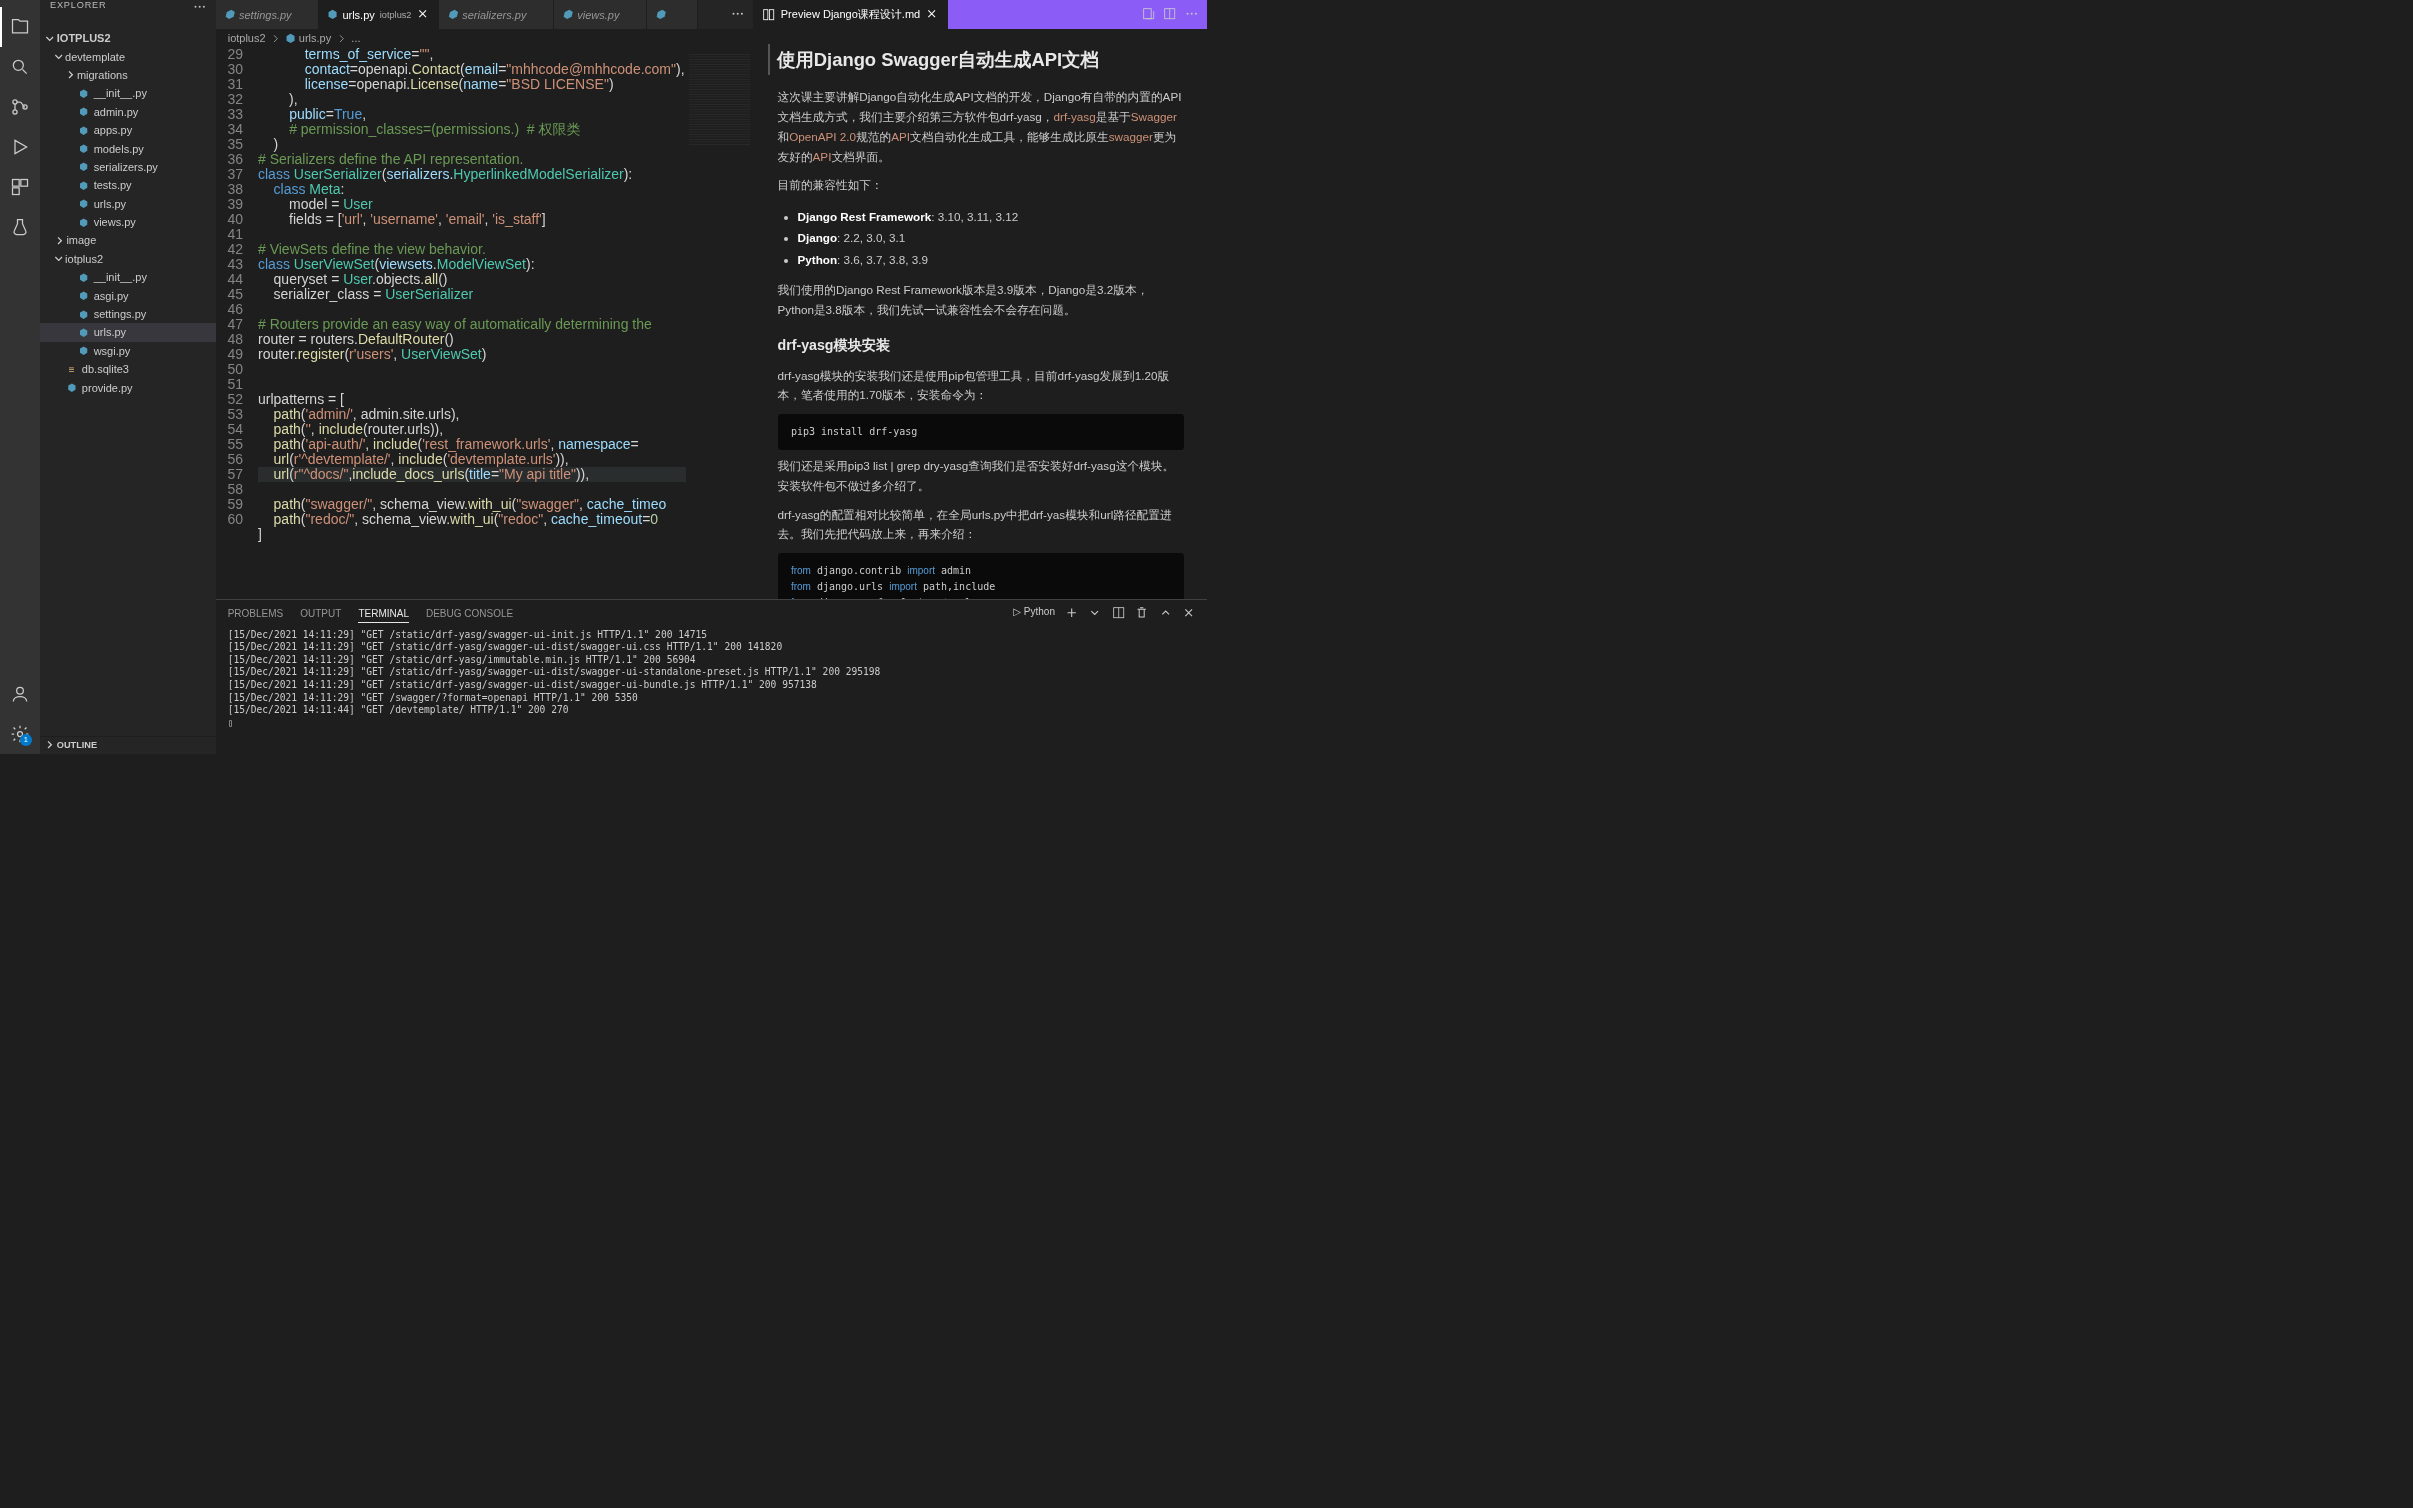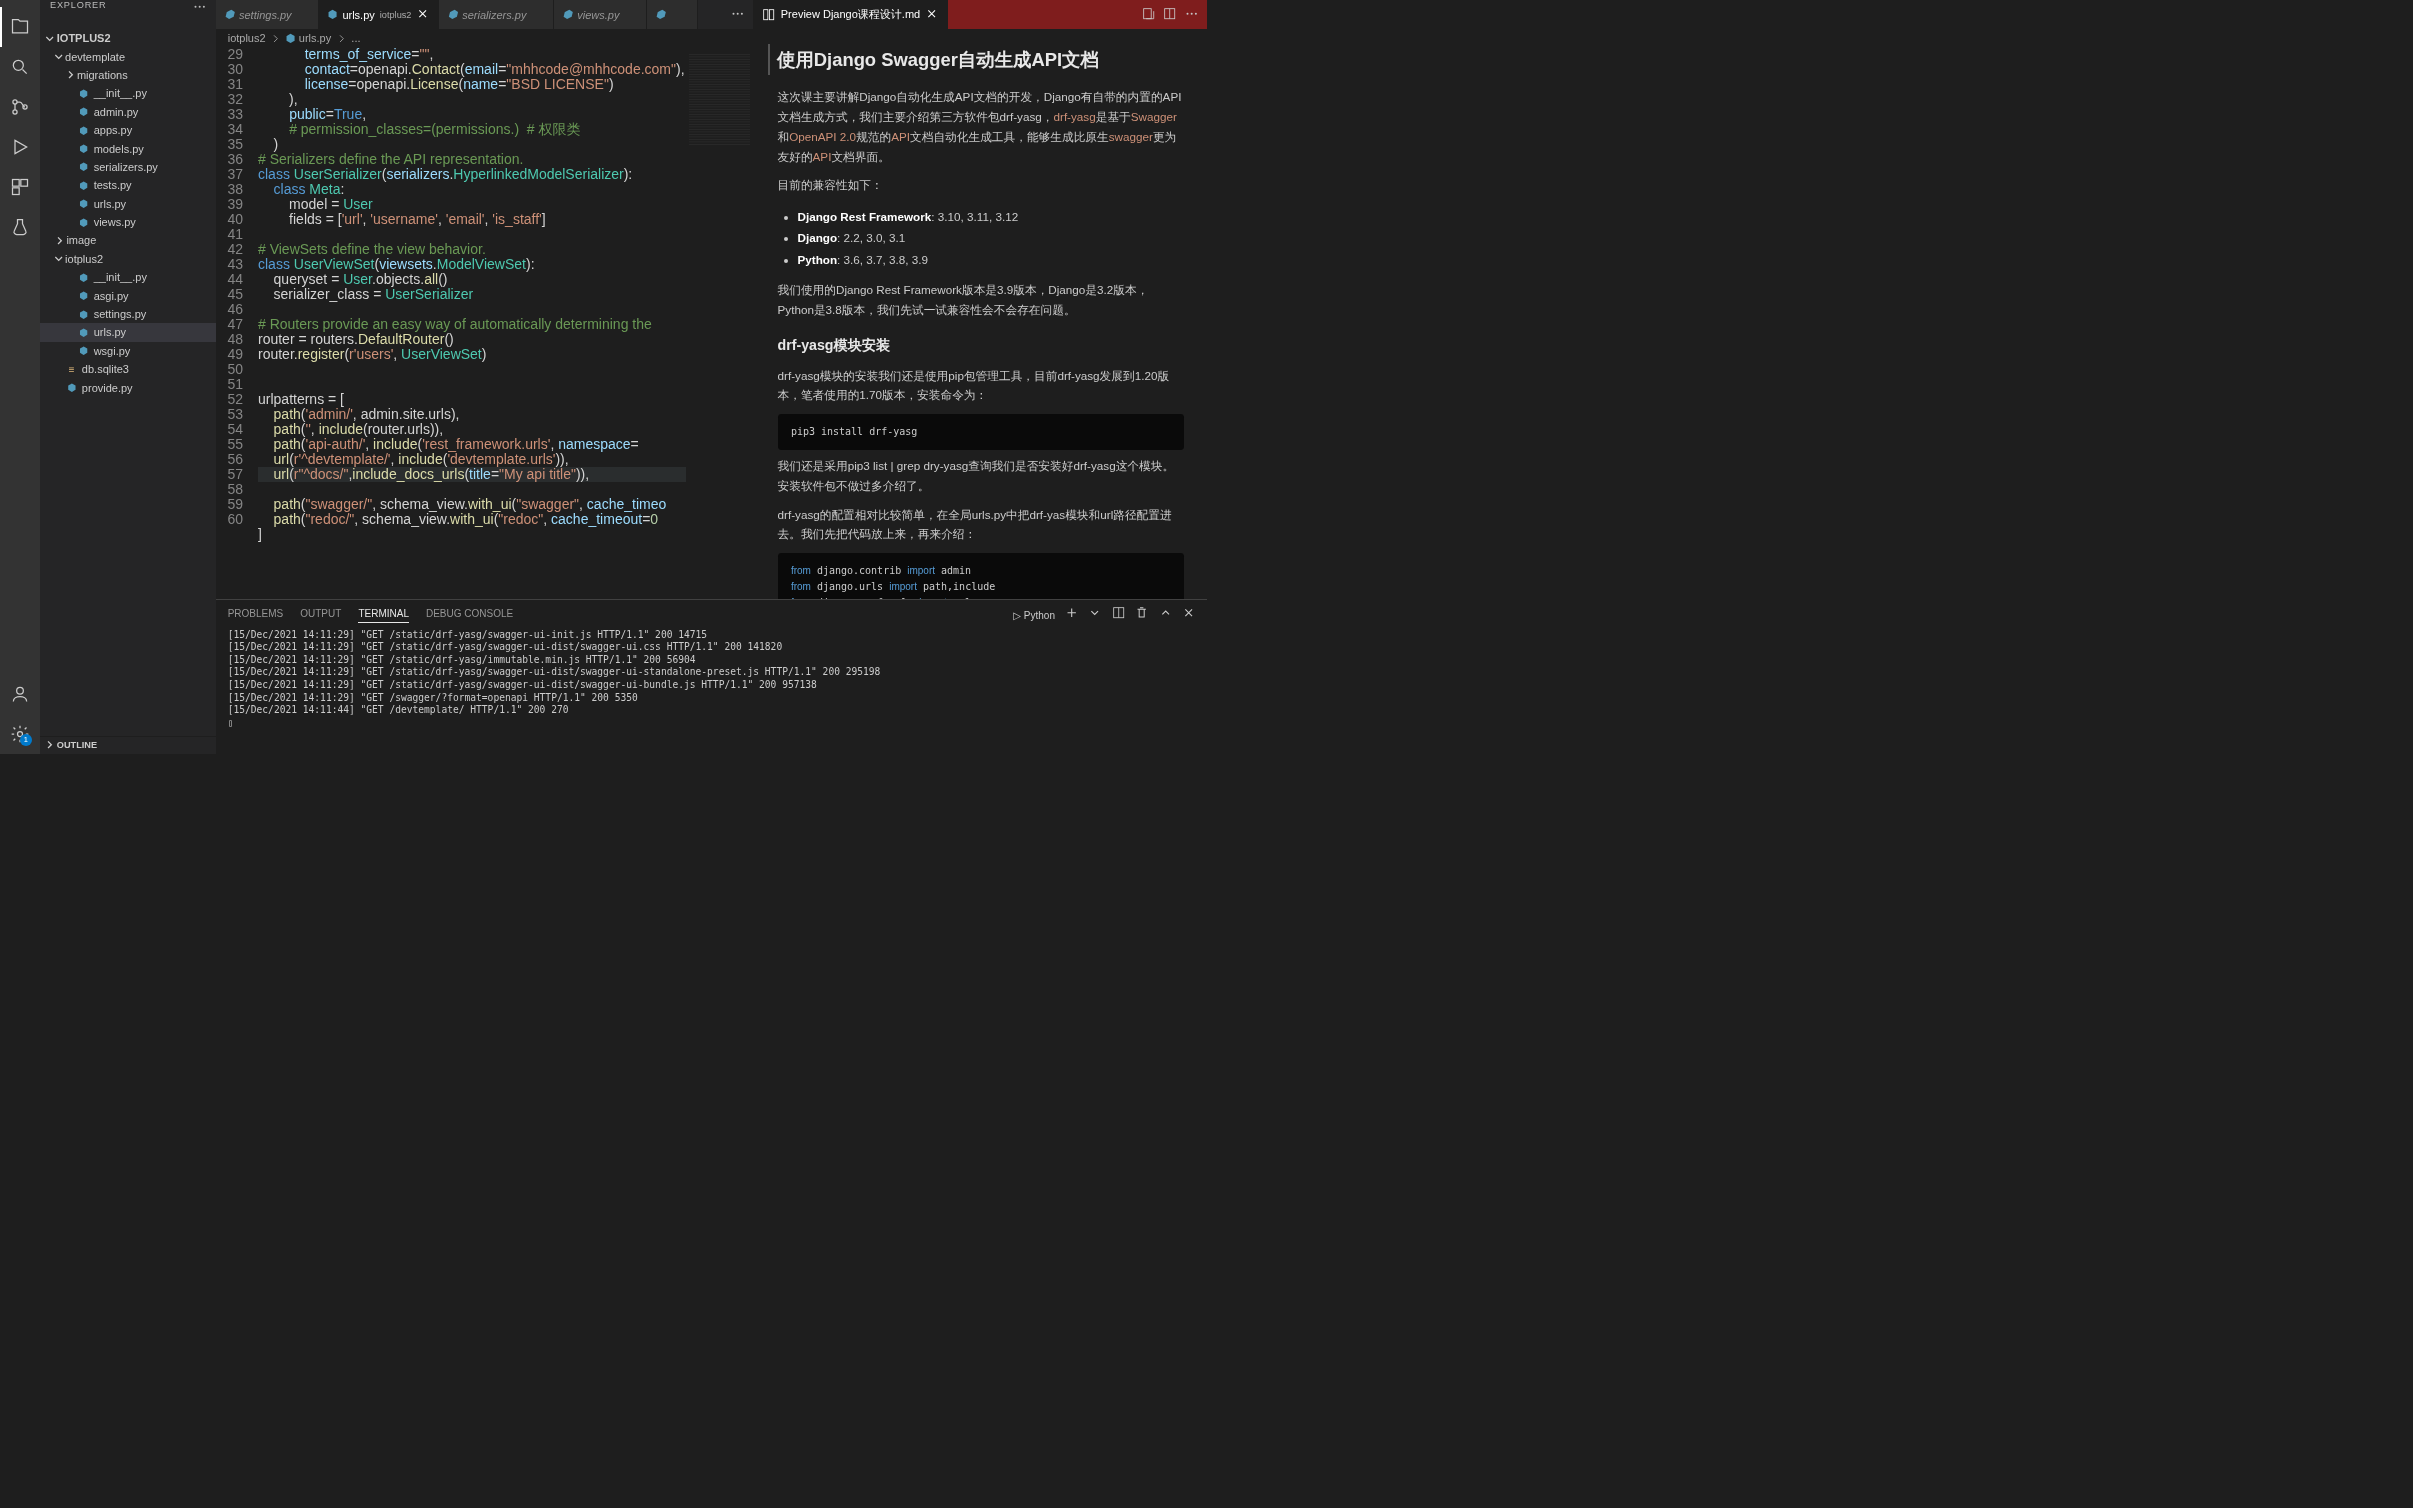--- a/index.html
+++ b/index.html
@@ -32,35 +32,35 @@
 .breadcrumb{height:18.4px;display:flex;align-items:center;padding:0 11.7px;gap:3.4px;color:#a9a9a9;font-size:11px}
 .breadcrumb .sep{fill:#a9a9a9}
 .code-area{flex:1;display:flex;font-family:Menlo,Consolas,monospace;font-size:14px;line-height:15px;position:relative;overflow:hidden}
 .gutter{width:42px;text-align:right;padding-right:15px;color:#858585;user-select:none}
 .code{flex:1;white-space:pre;color:#d4d4d4;overflow:hidden}
 .code .hl{background:#2a2d2e;display:block;margin-left:-3.4px;padding-left:3.4px}
 .minimap{width:67px;background:#1e1e1e;position:relative}
 .minimap-content{position:absolute;top:6.7px;left:3.4px;right:3.4px;height:92px;background:linear-gradient(#3a3a3a 0.8px,transparent 0.8px);background-size:100% 2.5px;opacity:.4}
 .tk-kw{color:#569cd6}.tk-cls{color:#4ec9b0}.tk-fn{color:#dcdcaa}.tk-str{color:#ce9178}.tk-com{color:#6a9955}.tk-num{color:#b5cea8}.tk-var{color:#9cdcfe}
 .preview-pane{width:453px;display:flex;flex-direction:column;background:#1e1e1e}
-.preview-tabs{height:29px;background:#7f1d1d;display:flex}
+.preview-tabs{height:29px;background:#8b5cf6;display:flex}
 .preview-body{flex:1;overflow:auto;padding:15px 23.5px;color:#ccc;font-size:11.7px;line-height:1.7}
 .preview-body h1{font-size:18.4px;color:#e8e8e8;margin-bottom:11.7px;font-weight:600;border-left:2.5px solid #555;padding-left:6.7px;margin-left:-9.2px}
 .preview-body h2{font-size:14.2px;color:#e8e8e8;margin:13.4px 0 8.4px;font-weight:600}
 .preview-body p{margin-bottom:8.4px}
 .preview-body ul{margin:12px 0 10px 20px}
 .preview-body li{margin-bottom:1.7px}
 .preview-body strong{color:#fff;font-weight:600}
 .preview-body .inline-code{color:#ce9178}
 .preview-body .code-block{background:#0a0a0a;padding:10px 13.4px;border-radius:3.4px;font-family:Menlo,monospace;font-size:10px;line-height:1.6;margin:6.7px 0;white-space:pre}
 .panel{height:155px;border-top:0.8px solid #414141;display:flex;flex-direction:column;background:#1e1e1e}
 .panel-tabs{height:27px;display:flex;align-items:center;padding:0 11.7px;gap:17px}
 .panel-tab{font-size:10px;color:#969696;cursor:pointer;padding:3.4px 0}
 .panel-tab.active{color:#e7e7e7;border-bottom:0.8px solid #e7e7e7}
-.panel-actions{margin-left:auto;display:flex;align-items:flex-end;gap:10px;fill:#c5c5c5;color:#ccc;font-size:10px}
+.panel-actions{margin-left:auto;display:flex;align-items:flex-start;gap:10px;fill:#c5c5c5;color:#ccc;font-size:10px}
 .panel-body{flex:1;padding:1.7px 11.7px;font-family:Menlo,monospace;font-size:9.6px;line-height:12.6px;color:#ccc;white-space:pre;overflow:hidden}
 svg{width:13.4px;height:13.4px}
 .activity-bar svg{width:20px;height:20px}
 .py-icon{color:#519aba}
 .db-icon{color:#dcb67a}
 </style>
 </head>
 <body>
 
 <div class="activity-bar">

